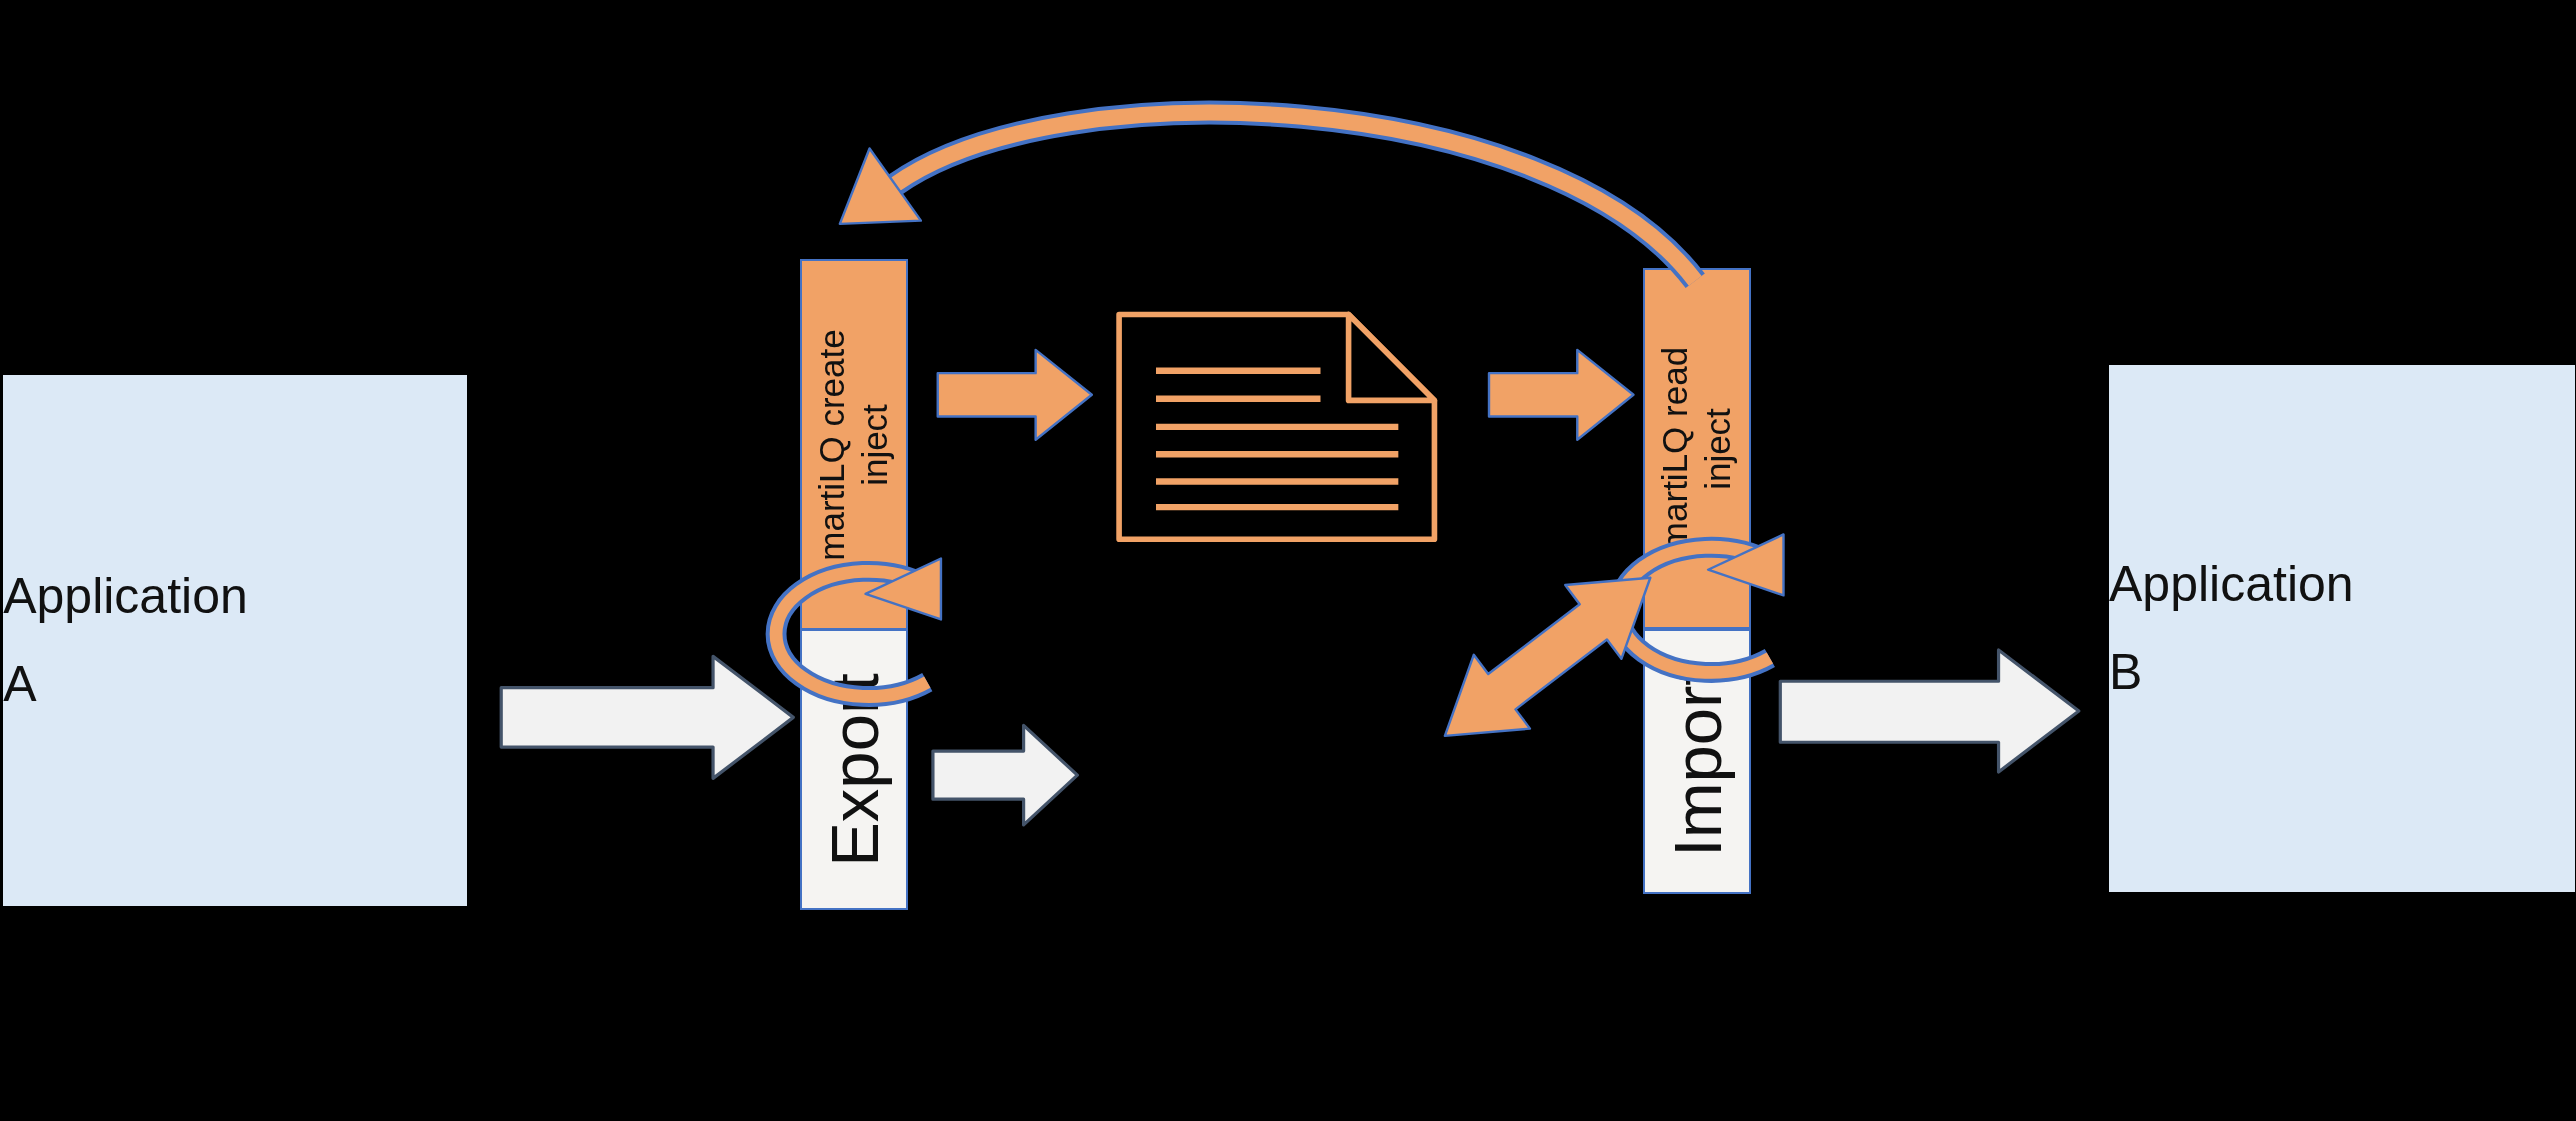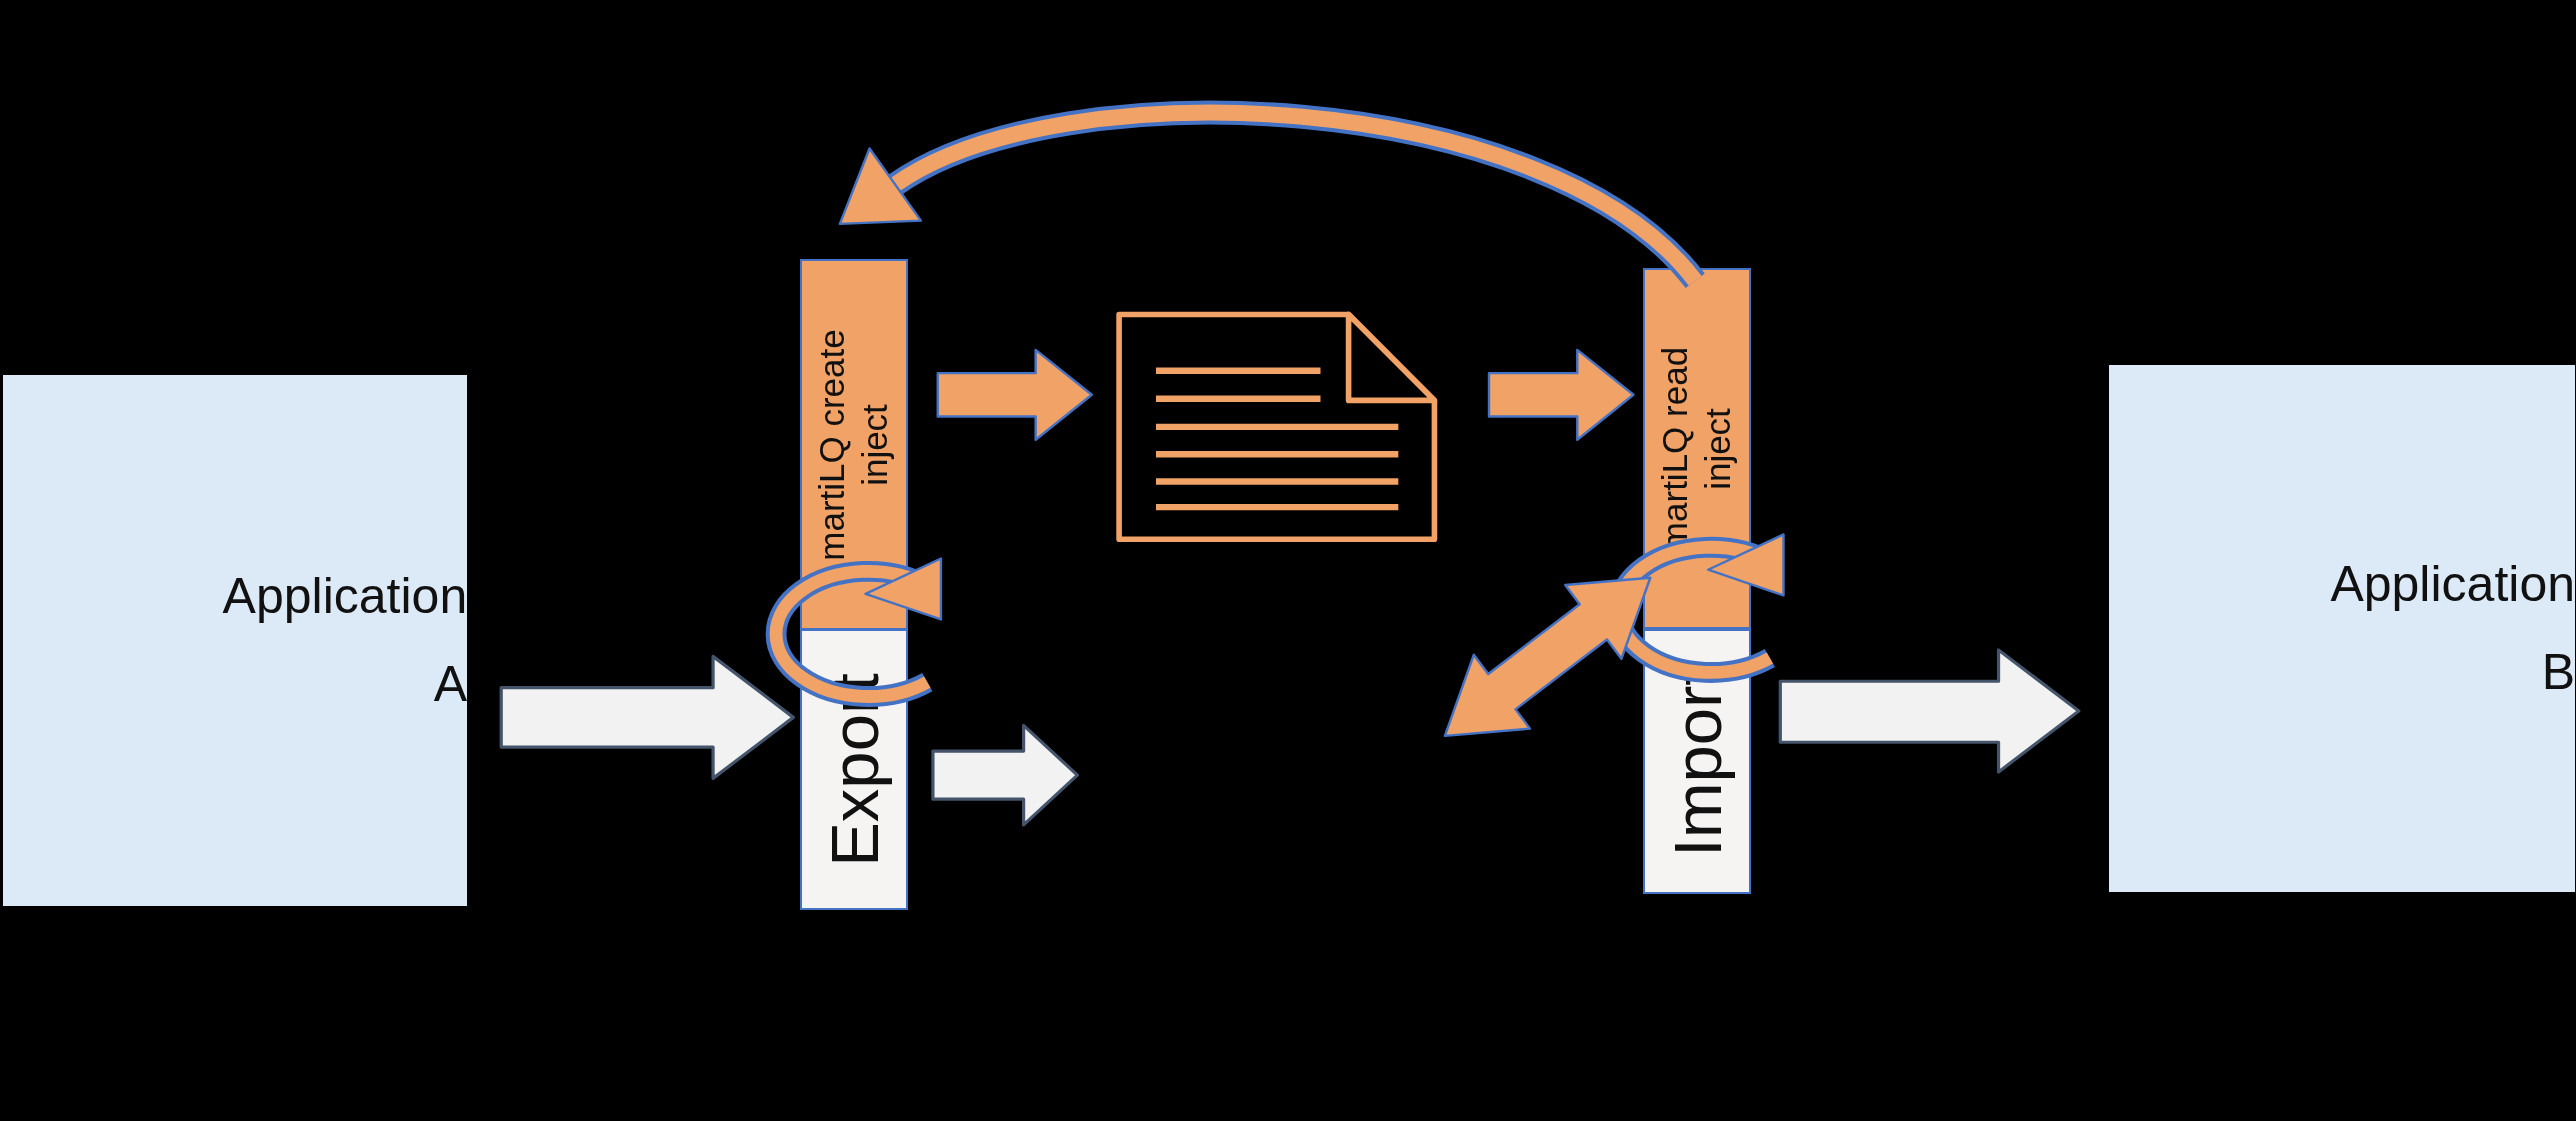--- a/index.html
+++ b/index.html
@@ -6,21 +6,21 @@
   .canvas{
     position:relative;
     width:2576px;height:1121px;
     background:#000000;
     font-family:"Liberation Sans", sans-serif;
     overflow:hidden;
   }
   .app-box{
     position:absolute;
     background:#DCE9F6;
-    display:flex;flex-direction:column;align-items:flex-end;justify-content:center;
+    display:flex;flex-direction:column;align-items:flex-start;justify-content:center;
     color:#111111;font-size:50px;line-height:1.75;z-index:1;
   }
   .app-a{left:3.2px;top:375px;width:464px;height:531px;}
   .app-b{left:2109px;top:365px;width:466px;height:527px;}
 
   .bar{position:absolute;border:2.4px solid #4472C4;box-sizing:border-box;z-index:2;}
   .bar.module{background:#F1A266;}
   .bar.stage{background:#F5F4F2;}
   .export-module{left:800px;top:259px;width:108px;height:371px;}
   .export-stage{left:800px;top:629px;width:108px;height:281px;}

